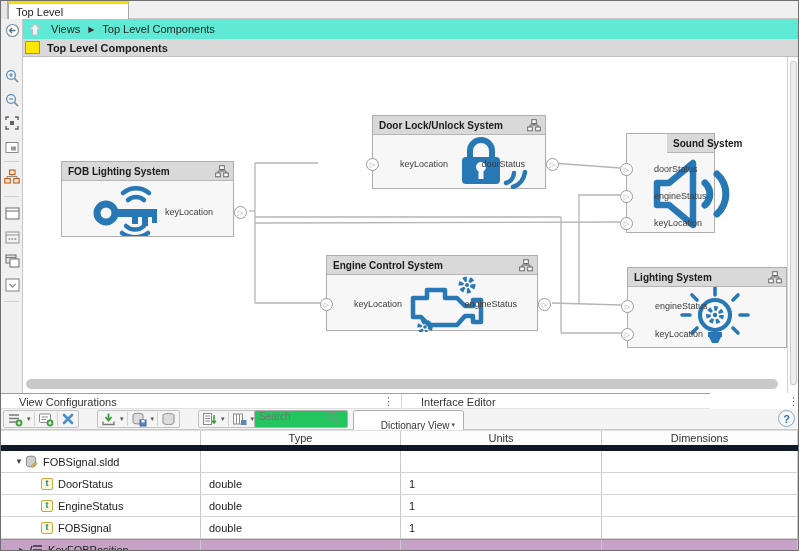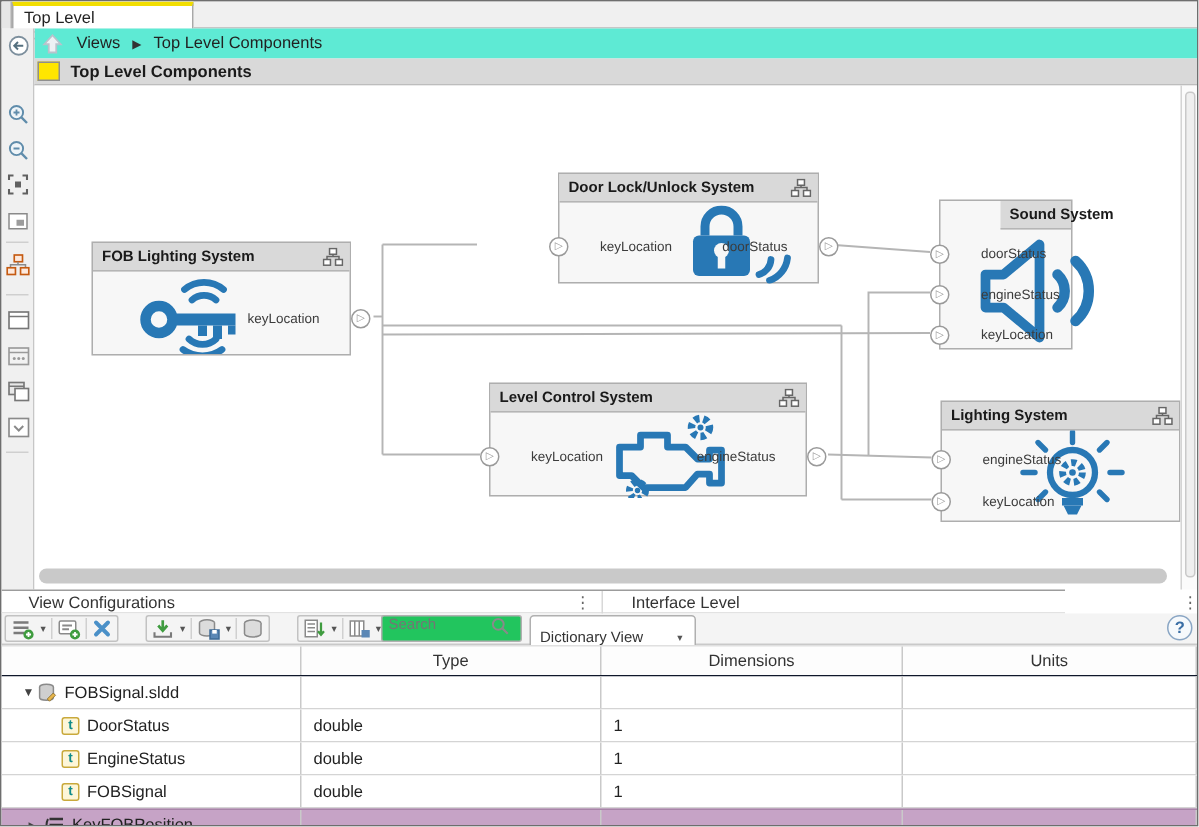--- a/index.html
+++ b/index.html
@@ -66,30 +66,30 @@
             display:flex; align-items:center; background:#f4f4f4; padding:0 1px; }
   .tbtn { height:16px; display:flex; align-items:center; justify-content:center; padding:0 2px; }
   .tcaret { font-size:7px; color:#555; padding:0 2px; }
   .tsep { width:1px; height:14px; background:#d0d0d0; margin:0 1px; }
   .searchbox { position:absolute; left:253px; top:1px; width:94px; height:18px; background:#22c55e;
                border:1px solid #b0b0b0; border-radius:2px; display:flex; align-items:flex-start; }
   .searchbox input { border:0; outline:0; width:72px; font-size:10px; padding-left:4px;
                      font-family:"Liberation Sans",sans-serif; color:#333; background:transparent; }
   .dictsel { position:absolute; left:352px; top:1px; width:111px; height:30px; background:#fff;
              border:1px solid #b0b0b0; border-radius:3px; display:flex; align-items:center;
-             justify-content:space-between; padding:0 6px; font-size:10px; color:#333; }
+             justify-content:flex-end; padding:0 6px; font-size:10px; color:#333; }
   .helpbtn { position:absolute; right:3px; top:1px; width:17px; height:17px; border:1px solid #8aa6c4;
              border-radius:50%; background:#f6f9fc; color:#3a6ea5; font-weight:bold; font-size:11px;
              display:flex; align-items:center; justify-content:center; }
 
   
   .grid-row { position:absolute; left:0; width:797px; display:grid;
               grid-template-columns:200px 200px 201px 196px; }
   .grid-row > div { border-right:1px solid #c9c9c9; display:flex; align-items:center; overflow:hidden; }
-  .thead { top:429px; height:21px; background:#fdfdfd; border-top:1px solid #e0e0e0; border-bottom:1px solid #0f172a; }
+  .thead { top:429px; height:21px; background:#fdfdfd; border-top:1px solid #e0e0e0; border-bottom:6px solid #0f172a; }
   .thead > div { justify-content:center; color:#333; }
   .trow { height:22px; background:#fff; border-bottom:1px solid #d4d4d4; }
   .trow > div { padding-left:8px; color:#222; }
   .trow.selected { background:#c6a3c6; border-top:1px solid #a884a8; border-bottom:1px solid #a884a8; }
   .caret { font-size:8px; color:#444; width:10px; flex:0 0 10px; }
   .rowicon { margin-right:5px; flex:0 0 auto; display:flex; }
   .sig-icon { width:12px; height:12px; border:1px solid #c9a93c; background:#fdf6d8; border-radius:2px;
               color:#108b8b; font-size:9px; font-weight:bold; display:flex; align-items:center;
               justify-content:center; line-height:1; }
 </style>
@@ -270,21 +270,21 @@
         <span class="port-label">keyLocation</span>
       </div>
       <div class="port out" style="top:41px;">
         <span class="port-label">doorStatus</span>
         <span class="port-circle">▷</span>
       </div>
     </div>
 
     <div class="block" style="left:303px;top:198px;width:212px;height:76px;">
       <div class="block-header">
-        <span class="block-title">Level Control System</span>
+        <span class="block-title">Engine Control System</span>
         <svg width="14" height="13" viewBox="0 0 14 13">
           <rect x="4.7" y="0.7" width="4.6" height="3.8" fill="#fff" stroke="#666"></rect>
           <path d="M7,4.5 V6 M3,8 V6 H11 V8" fill="none" stroke="#666"></path>
           <rect x="0.7" y="8" width="4.6" height="3.8" fill="#fff" stroke="#666"></rect>
           <rect x="8.7" y="8" width="4.6" height="3.8" fill="#fff" stroke="#666"></rect>
         </svg>
       </div>
       <svg class="abs" style="left:70px;top:20px;" width="100" height="56" viewBox="0 0 100 56">
         <path d="M16,22 H30 V14 H48 V22 H60 L68,30 H76 V24 H84 V46 H76 V40 H68 L60,49 H32 L24,41 H16 Z" fill="none" stroke="#2878b5" stroke-width="4.5" stroke-linejoin="round"></path>
         <g>
@@ -377,21 +377,21 @@
   </div>
 
   <div class="abs vscroll">
     <div class="abs vscroll-thumb"></div>
   </div>
 
   <div class="abs panel-head">
     <span class="panel-title" style="left:18px;">View Configurations</span>
     <span class="kebab" style="left:382px;">⋮</span>
     <div class="panel-vline"></div>
-    <span class="panel-title" style="left:420px;">Interface Level</span>
+    <span class="panel-title" style="left:420px;">Interface Editor</span>
     <span class="kebab" style="left:787px;">⋮</span>
   </div>
 
   <div class="abs toolbar">
 
     <div class="tgroup" style="left:2px;">
       <div class="tbtn">
         <svg width="16" height="15" viewBox="0 0 16 15">
           <path d="M2,3 H12 M2,6.5 H12 M2,10 H9" stroke="#7a7a7a" stroke-width="1.6"></path>
           <circle cx="12" cy="11" r="3.4" fill="#3f9c3f"></circle>
@@ -477,22 +477,22 @@
     </div>
 
     <div class="helpbtn">
       <span>?</span>
     </div>
   </div>
 
   <div class="abs grid-row thead">
     <div></div>
     <div>Type</div>
+    <div>Units</div>
     <div>Dimensions</div>
-    <div>Units</div>
   </div>
 
   <div class="abs grid-row trow" style="top:450px;">
     <div>
       <span class="caret" style="padding-left:0; margin-left:6px;">▼</span>
       <span class="rowicon">
         <svg width="13" height="14" viewBox="0 0 13 14">
           <ellipse cx="6" cy="3" rx="4.6" ry="1.9" fill="#cfcfcf" stroke="#8a8a8a"></ellipse>
           <path d="M1.4,3 V10 a4.6,1.9 0 0 0 9.2,0 V3" fill="#cfcfcf" stroke="#8a8a8a"></path>
           <path d="M8,12.5 L12,8.5 L10.5,7 L6.5,11 Z" fill="#e8b64c" stroke="#8a7030" stroke-width="0.6"></path>

